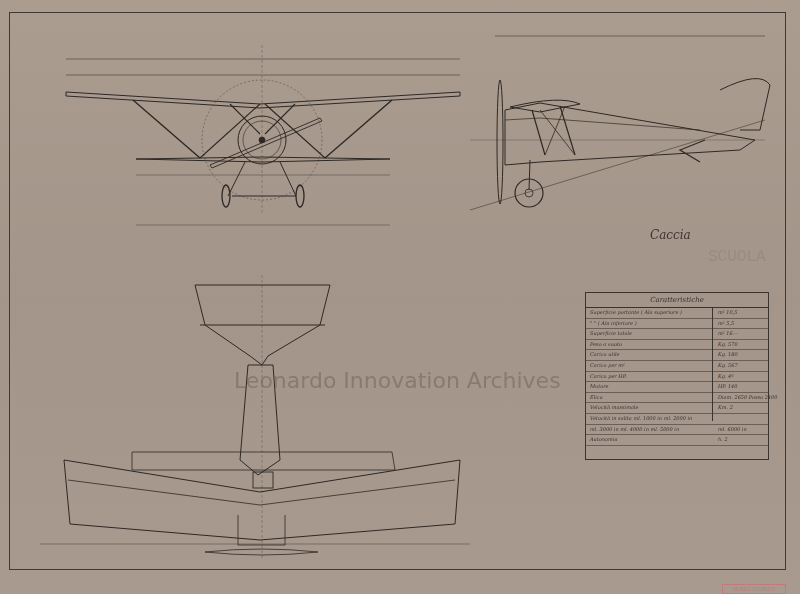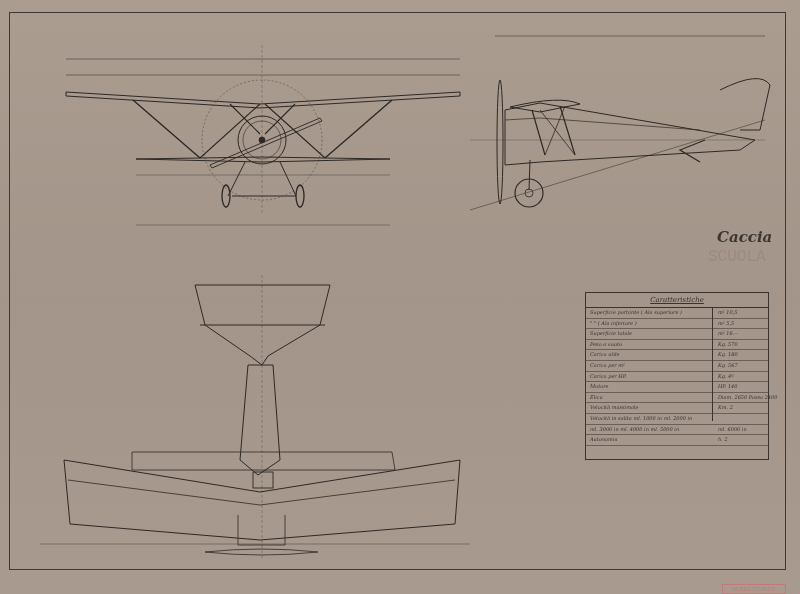--- a/index.html
+++ b/index.html
@@ -3,24 +3,24 @@
 <meta charset="utf-8">
 <style>
   html, body { margin:0; padding:0; }
   body { width:800px; height:594px; overflow:hidden; background:#a9998e; font-family:"Liberation Sans", sans-serif; }
   .sheet { position:relative; width:800px; height:594px;
     background: linear-gradient(180deg,#ab9c90 0%,#a4958a 50%,#a89a8f 100%); }
   .frame { position:absolute; left:9px; top:12px; width:777px; height:558px; border:1.5px solid #3f3833; box-sizing:border-box; }
   .drawing { position:absolute; left:0; top:0; width:800px; height:594px; }
   .title { position:absolute; left:471px; top:244px; font-family:"Liberation Mono", monospace; font-size:16px; color:#2c2622; letter-spacing:0.5px; font-weight:bold; }
   .title-faded { position:absolute; left:660px; top:248px; font-family:"Liberation Mono", monospace; font-size:16px; color:#9b8a80;margin-left:48px; }
-  .subtitle { position:absolute; left:717px; top:228px; font-family:"DejaVu Serif", serif; font-style:italic; font-size:15px; color:#3d3530;font-weight:bold; }
+  .subtitle { position:absolute; left:650px; top:228px; font-family:"DejaVu Serif", serif; font-style:italic; font-size:12px; color:#3d3530; }
   .watermark-letters { position:absolute; left:228px; top:195px; font-family:"DejaVu Sans", sans-serif; font-size:200px; line-height:160px; color:rgba(120,110,100,0.45); font-weight:300; letter-spacing:14px; }
   .watermark-text { position:absolute; left:234px; top:368px; font-family:"DejaVu Sans", sans-serif; font-size:22px; color:rgba(110,100,92,0.55); }
-  .specs { position:absolute; left:585px; top:292px; width:182px; height:166px; border:1px solid #3a332e; font-family:"DejaVu Serif", serif; font-style:italic; color:#3a322d; font-size:5px;text-decoration:underline; }
+  .specs { position:absolute; left:585px; top:292px; width:182px; height:166px; border:1px solid #3a332e; font-family:"DejaVu Serif", serif; font-style:italic; color:#3a322d; font-size:5px; }
   .specs-head { height:14px; border-bottom:1px solid #3a332e; text-align:center; line-height:14px; font-size:7px; }
   .spec-row { position:relative; height:9.6px; border-bottom:0.5px solid rgba(58,50,45,0.55); }
   .spec-label { position:absolute; left:4px; top:1px; white-space:nowrap; }
   .spec-value { position:absolute; left:132px; top:1px; white-space:nowrap; }
   .spec-divider { position:absolute; left:126px; top:14px; height:114px; border-left:1px solid #3a332e; }
   .titleblock { position:absolute; left:658px; top:515px; width:110px; height:48px; border:1px solid #3a332e; font-family:"DejaVu Serif", serif; font-style:italic; color:#3a322d; font-size:4.5px; }
   .tb-number { position:absolute; left:56px; top:14px; font-family:"Liberation Sans", sans-serif; font-weight:bold; font-style:normal; font-size:15px; color:#1c1815; }
   .stamp { position:absolute; left:722px; top:584px; width:62px; height:8px; border:1px solid #c27a7a; color:#c27a7a; font-size:5px; line-height:8px; text-align:center; }
 </style>
 </head>
@@ -87,20 +87,21 @@
         <line x1="455" y1="480" x2="260" y2="505" stroke-width="0.8"></line>
         <rect x="253" y="472" width="20" height="16" stroke-width="0.9"></rect>
         <path d="M238 515 L238 545 L285 545 L285 515" stroke-width="0.8"></path>
         <path d="M205 552 Q262 546 318 552 Q262 558 205 552 Z" stroke-width="0.8"></path>
         <line x1="40" y1="544" x2="470" y2="544" stroke-width="0.4"></line>
         <line x1="262" y1="275" x2="262" y2="560" stroke-width="0.3" stroke-dasharray="3 2"></line>
       </g>
     </g>
   </svg>
 
+  <div class="watermark-text">Leonardo Innovation Archives</div>
 
   <div class="subtitle">Caccia</div>
   <div class="title-faded">SCUOLA</div>
 
   <div class="specs">
     <div class="specs-head">Caratteristiche</div>
     <div class="spec-divider"></div>
     <div class="spec-row">
         <span class="spec-label">Superficie portante   ( Ala superiore )</span>
         <span class="spec-value">m² 10,5</span>

